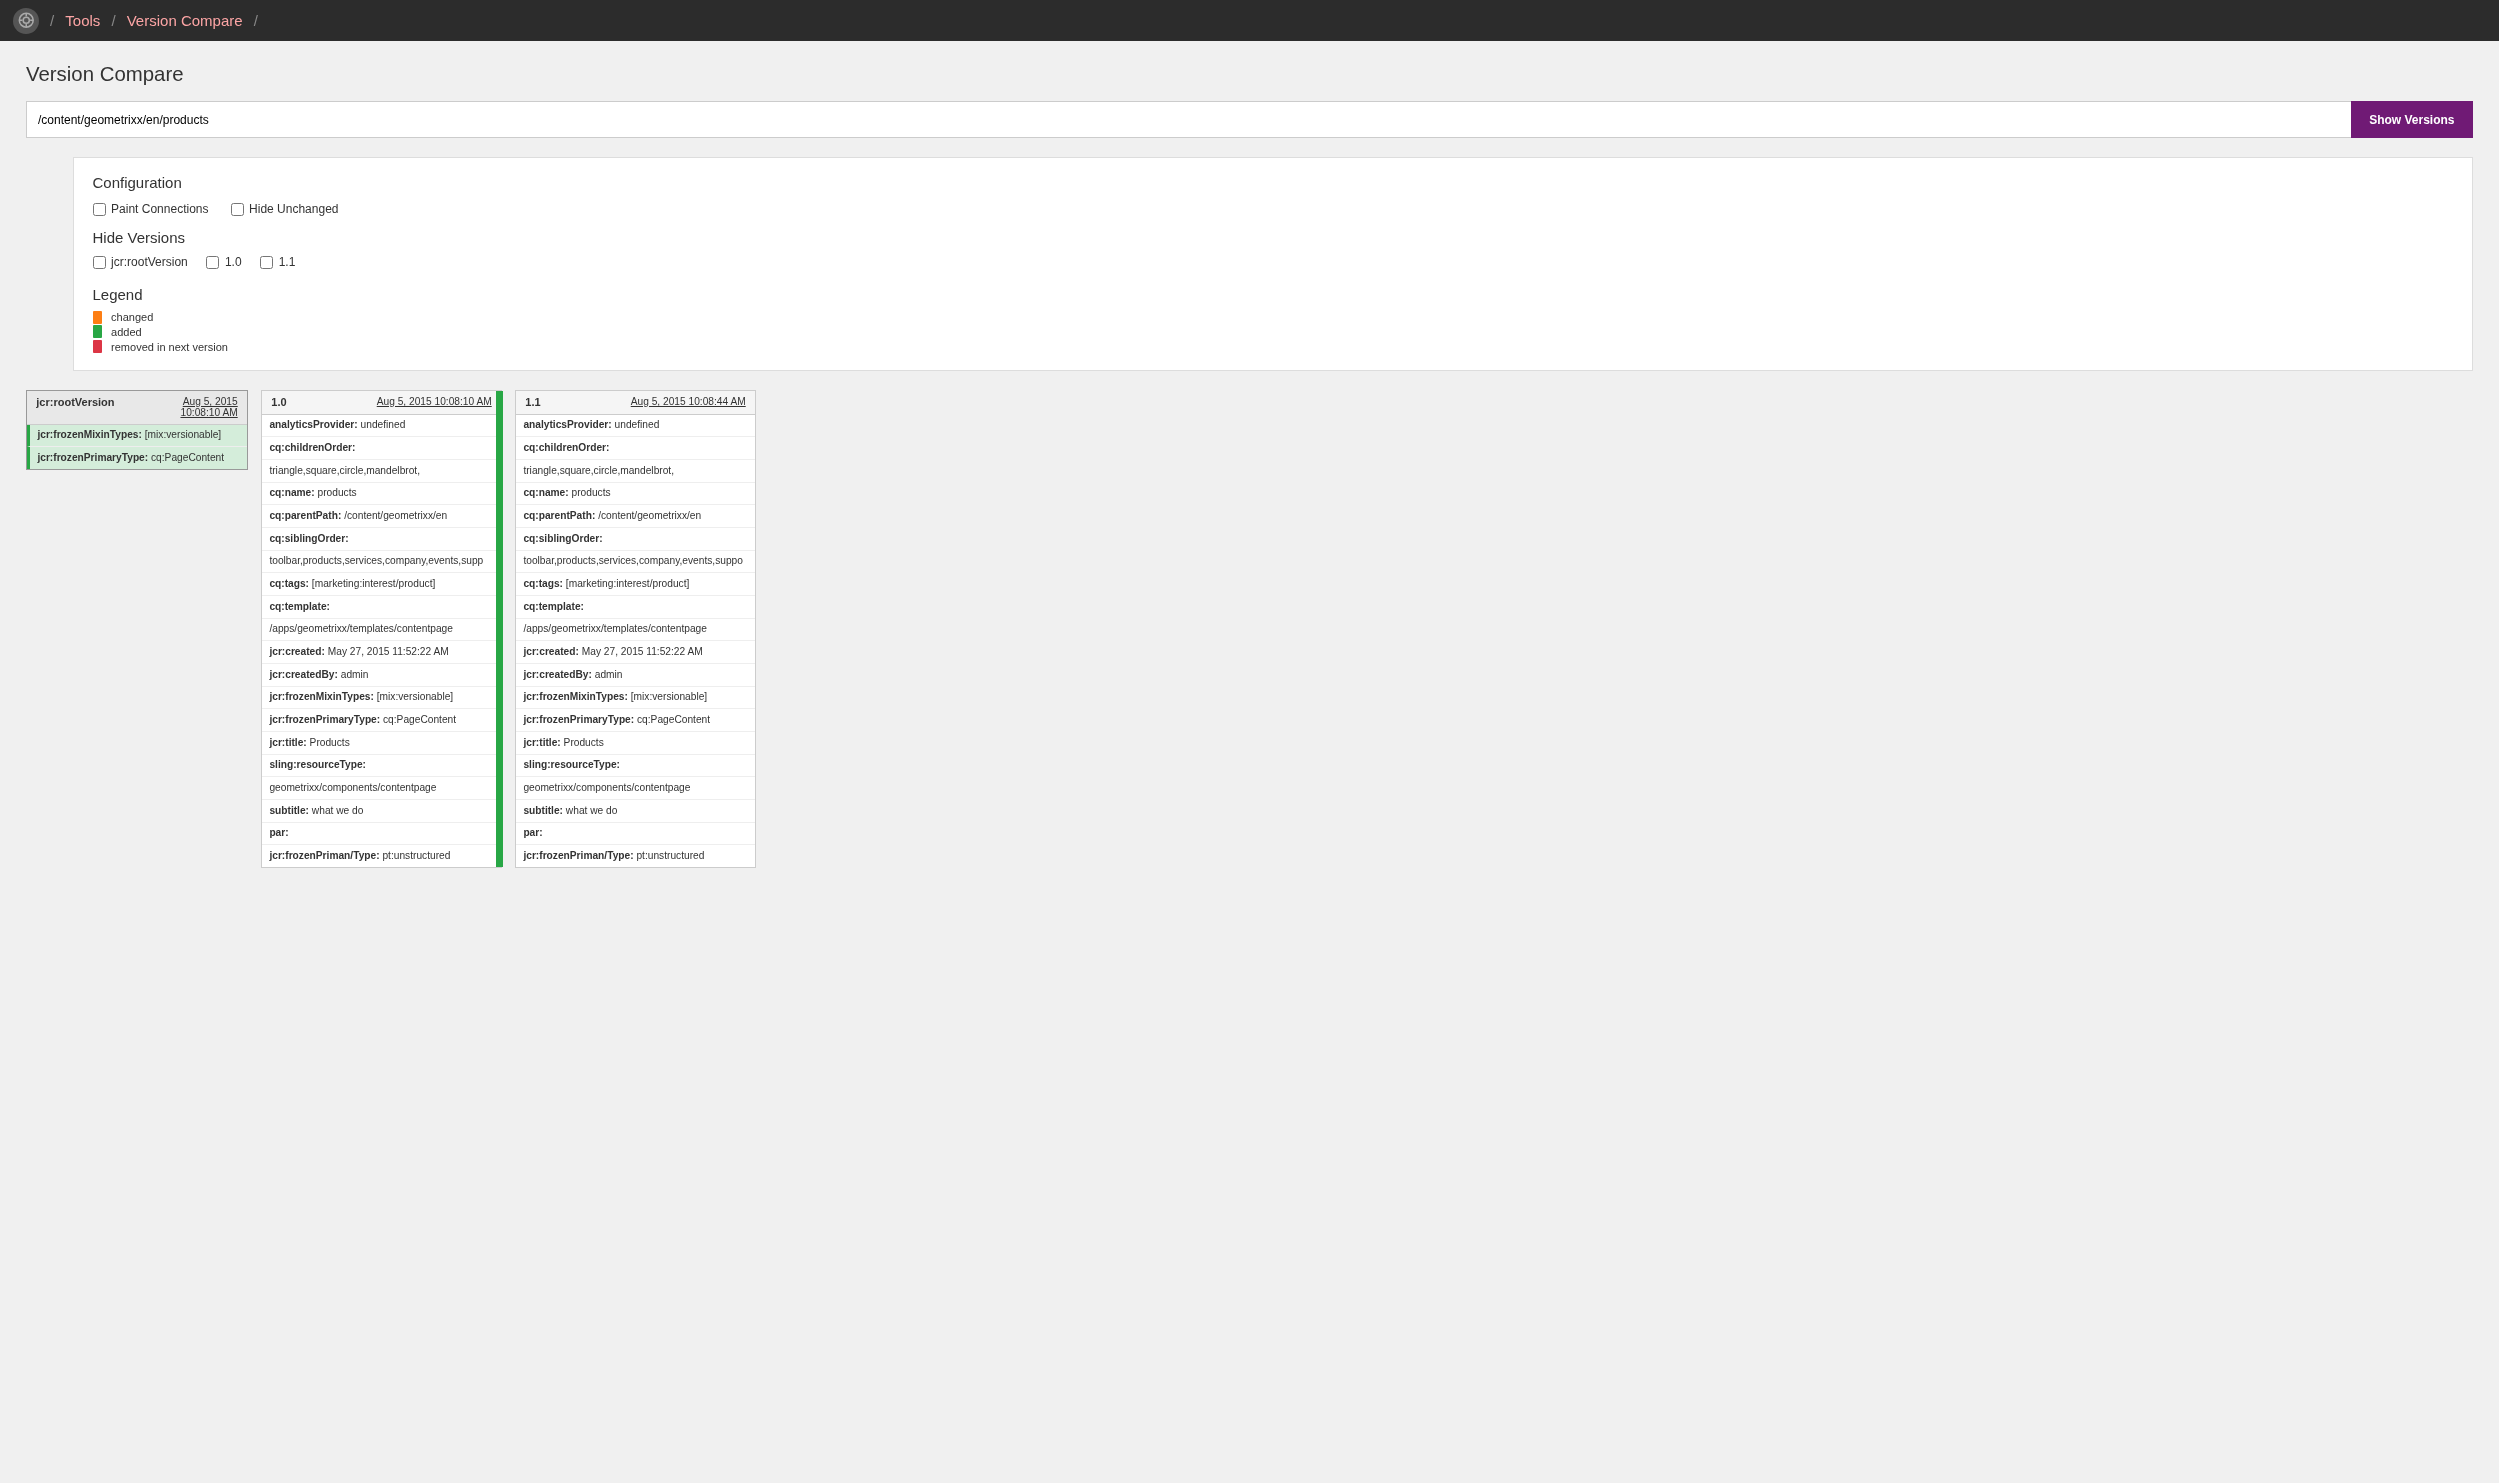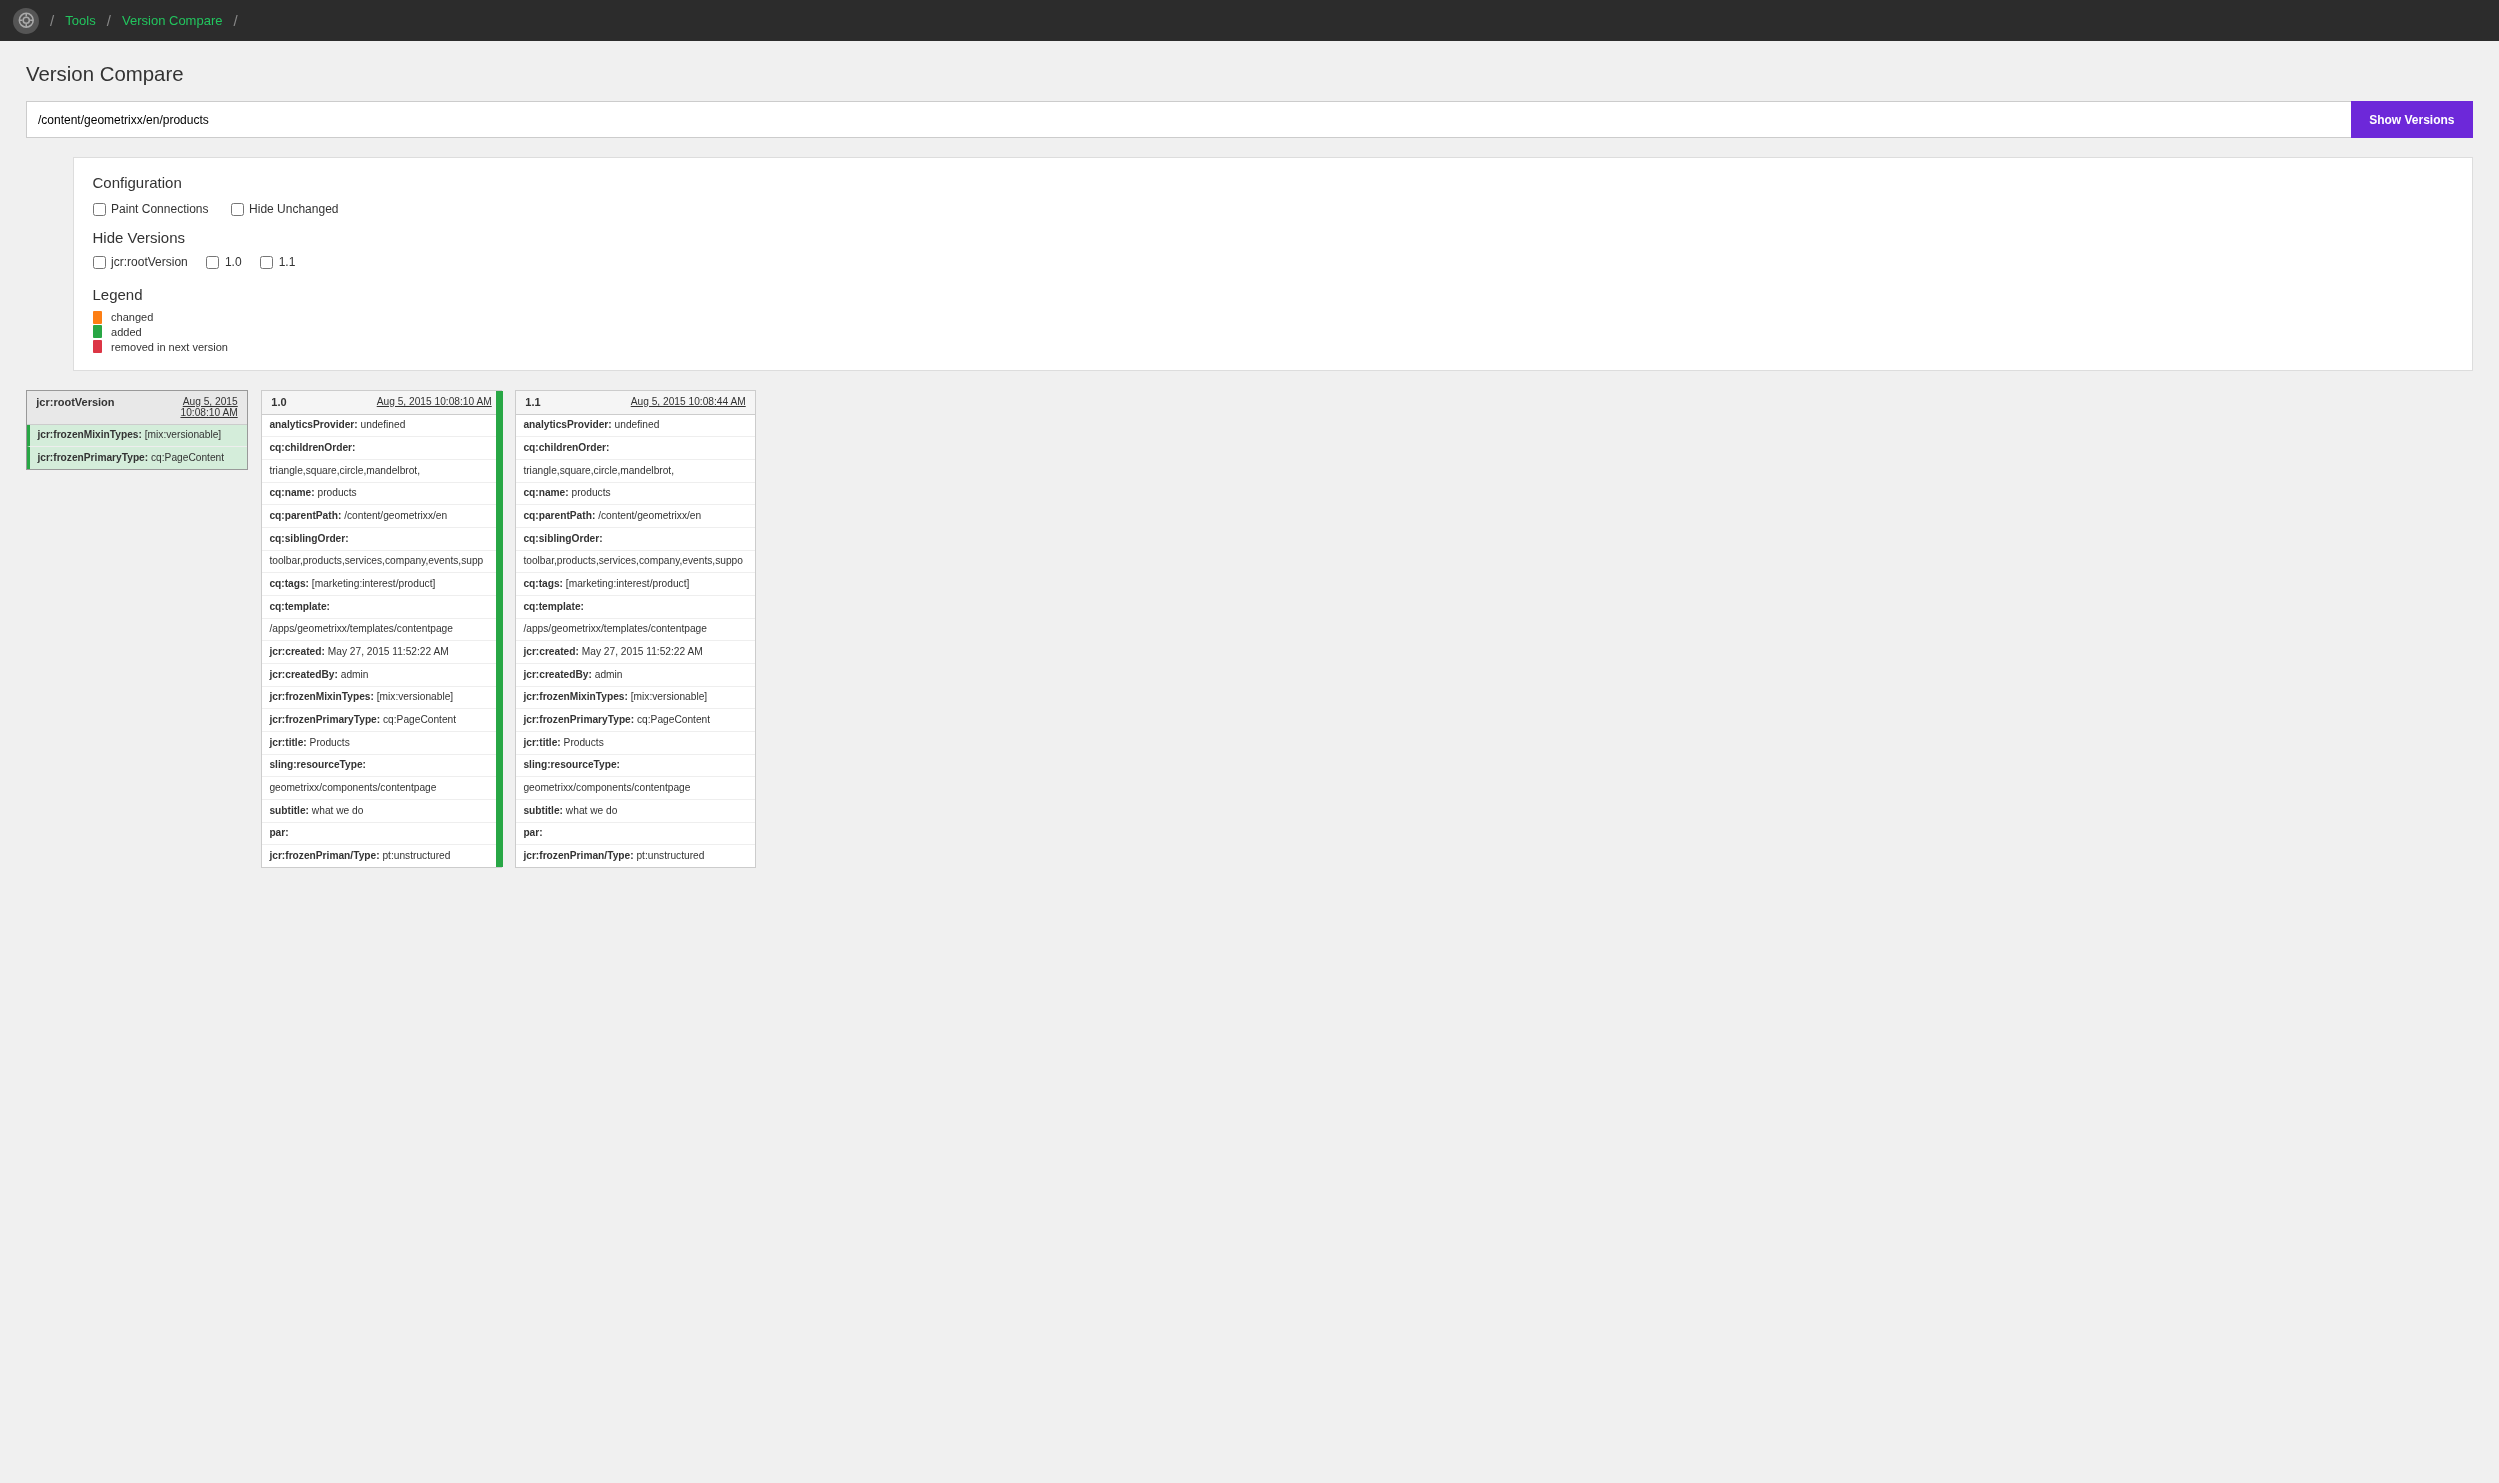--- a/index.html
+++ b/index.html
@@ -25,22 +25,22 @@
       display: flex; align-items: center; justify-content: center;
       flex-shrink: 0;
     }
     .topnav-logo svg { width: 18.5px; height: 18.5px; }
     .topnav-sep {
       color: #888;
       font-size: 15px;
       margin: 0 3.7px;
     }
     .topnav-link {
-      color: #22c55e;
-      font-size: 13px;
+      color: #fca5a5;
+      font-size: 15px;
       text-decoration: none;
     }
     
     .main-content {
       padding: 22px 26px;
     }
     .page-title {
       font-size: 20.4px;
       font-weight: 300;
       color: #333;
@@ -58,21 +58,21 @@
       border: 0.9px solid #ccc;
       border-right: none;
       padding: 0 11px;
       font-size: 12px;
       background: #fff;
       outline: none;
     }
     .show-versions-btn {
       height: 37px;
       padding: 0 18.5px;
-      background: #6d28d9;
+      background: #701a75;
       color: #fff;
       border: none;
       font-size: 12px;
       font-weight: bold;
       cursor: pointer;
       white-space: nowrap;
     }
     
     .config-panel {
       background: #fff;

